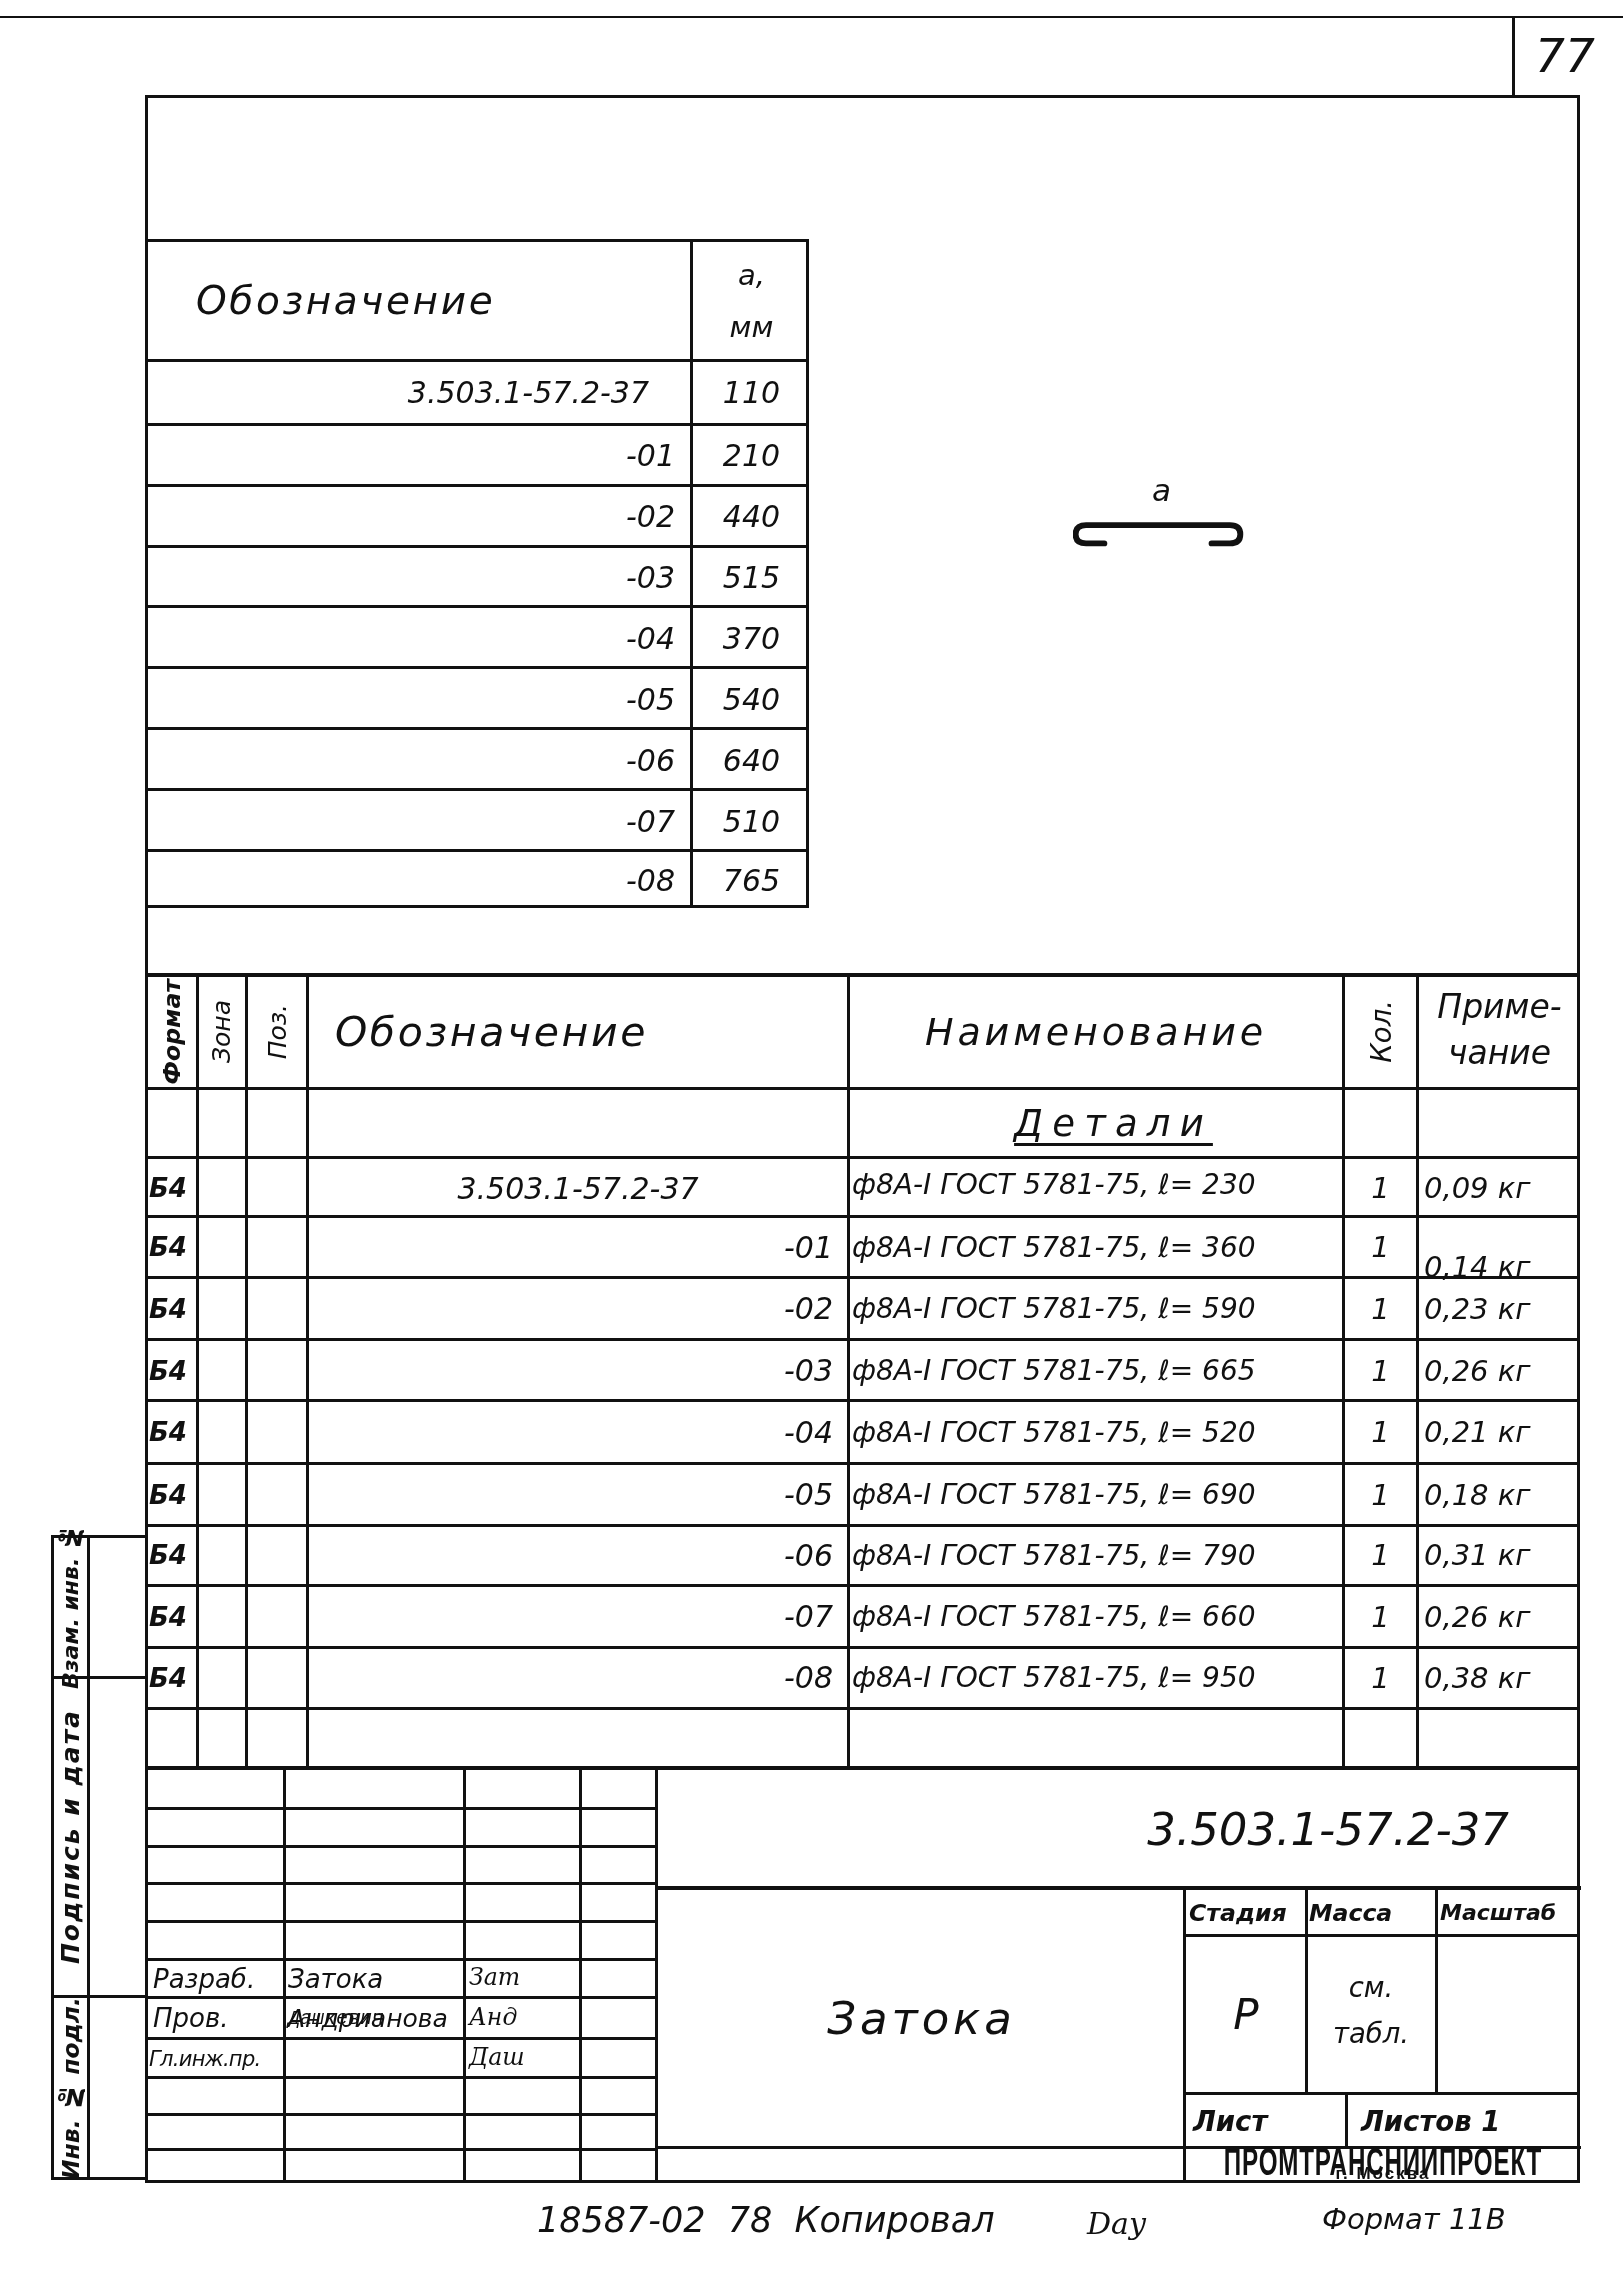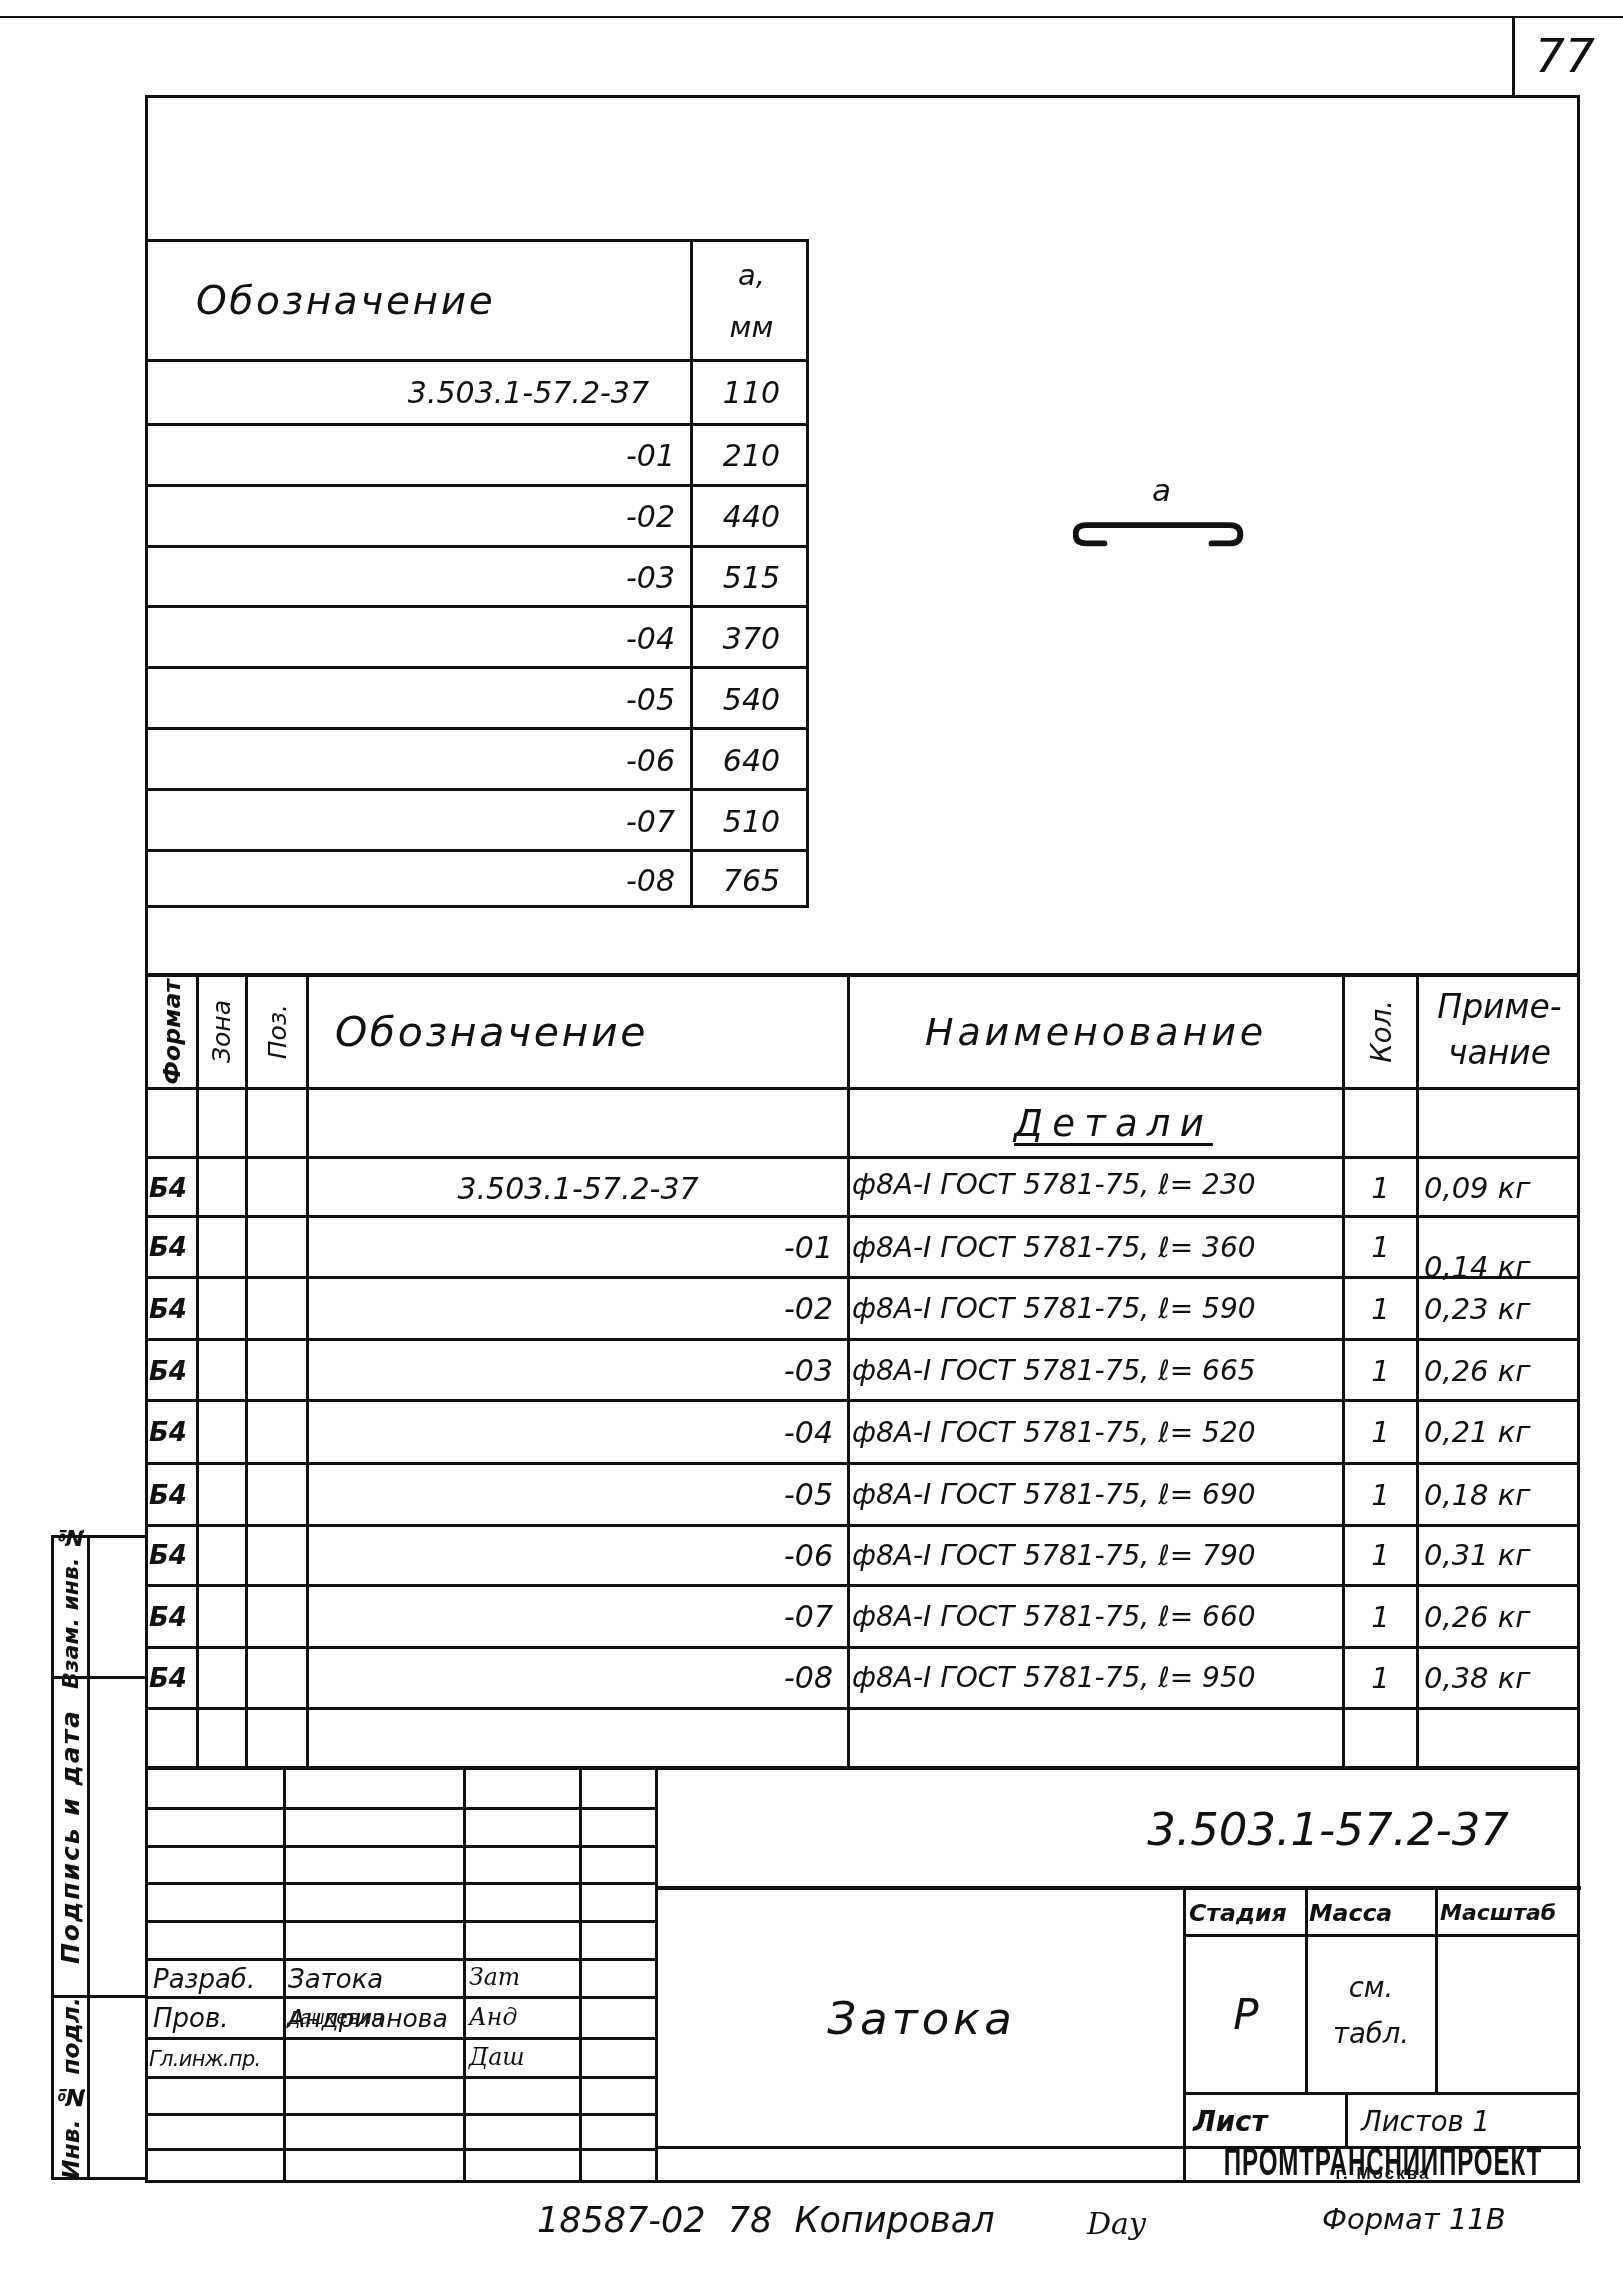--- a/index.html
+++ b/index.html
@@ -224,21 +224,21 @@
 <div class="cell left hand" style="left:1440px;top:1890px;width:139px;height:45px;font-size:22px;font-weight:bold;">Масштаб</div>
 
 <div class="cell center hand" style="left:1187px;top:1937px;width:118px;height:154px;font-size:42px;">Р</div>
 <div class="abs hand" style="left:1307px;top:1951px;width:128px;height:131px;font-size:27.5px;text-align:center;line-height:46px;padding-top:13px;">
   <div>см.</div>
   <div>табл.</div>
 </div>
 <div class="cell center hand" style="left:1438px;top:1937px;width:141px;height:154px;font-size:27.5px;"></div>
 
 <div class="cell left hand" style="left:1193px;top:2095px;width:152px;height:51px;font-size:27.5px;font-weight:bold;">Лист</div>
-<div class="cell left hand" style="left:1361px;top:2095px;width:216px;height:51px;font-size:27.5px;font-weight:normal;">Листов 1</div>
+<div class="cell left hand" style="left:1361px;top:2095px;width:216px;height:51px;font-size:27.5px;font-weight:bold;">Листов 1</div>
 
 <div class="abs" style="left:1187px;top:2149px;width:392px;height:33px;"></div>
 <div class="cell center" style="left:1187px;top:2134px;width:392px;height:39px;font-size:39px;font-family:'Liberation Sans Narrow','Liberation Sans',sans-serif;transform:scaleX(0.62);transform-origin:center;font-weight:bold;letter-spacing:1.3px;top:2142px;">ПРОМТРАНСНИИПРОЕКТ</div>
 <div class="cell center" style="left:1187px;top:2165px;width:392px;height:17px;font-size:17px;font-weight:bold;letter-spacing:2px;font-family:'Liberation Sans',sans-serif;">г. Москва</div>
 
 <div class="abs" style="left:51px;top:1535px;width:96px;height:645px;border:3.3px solid #111;border-right:none;"></div>
 <div class="ln" style="left:87px;top:1535px;width:2.6px;height:645px;"></div>
 <div class="ln" style="left:51px;top:1676px;width:96px;height:2.6px;"></div>
 <div class="ln" style="left:51px;top:1995px;width:96px;height:2.6px;"></div>
 

